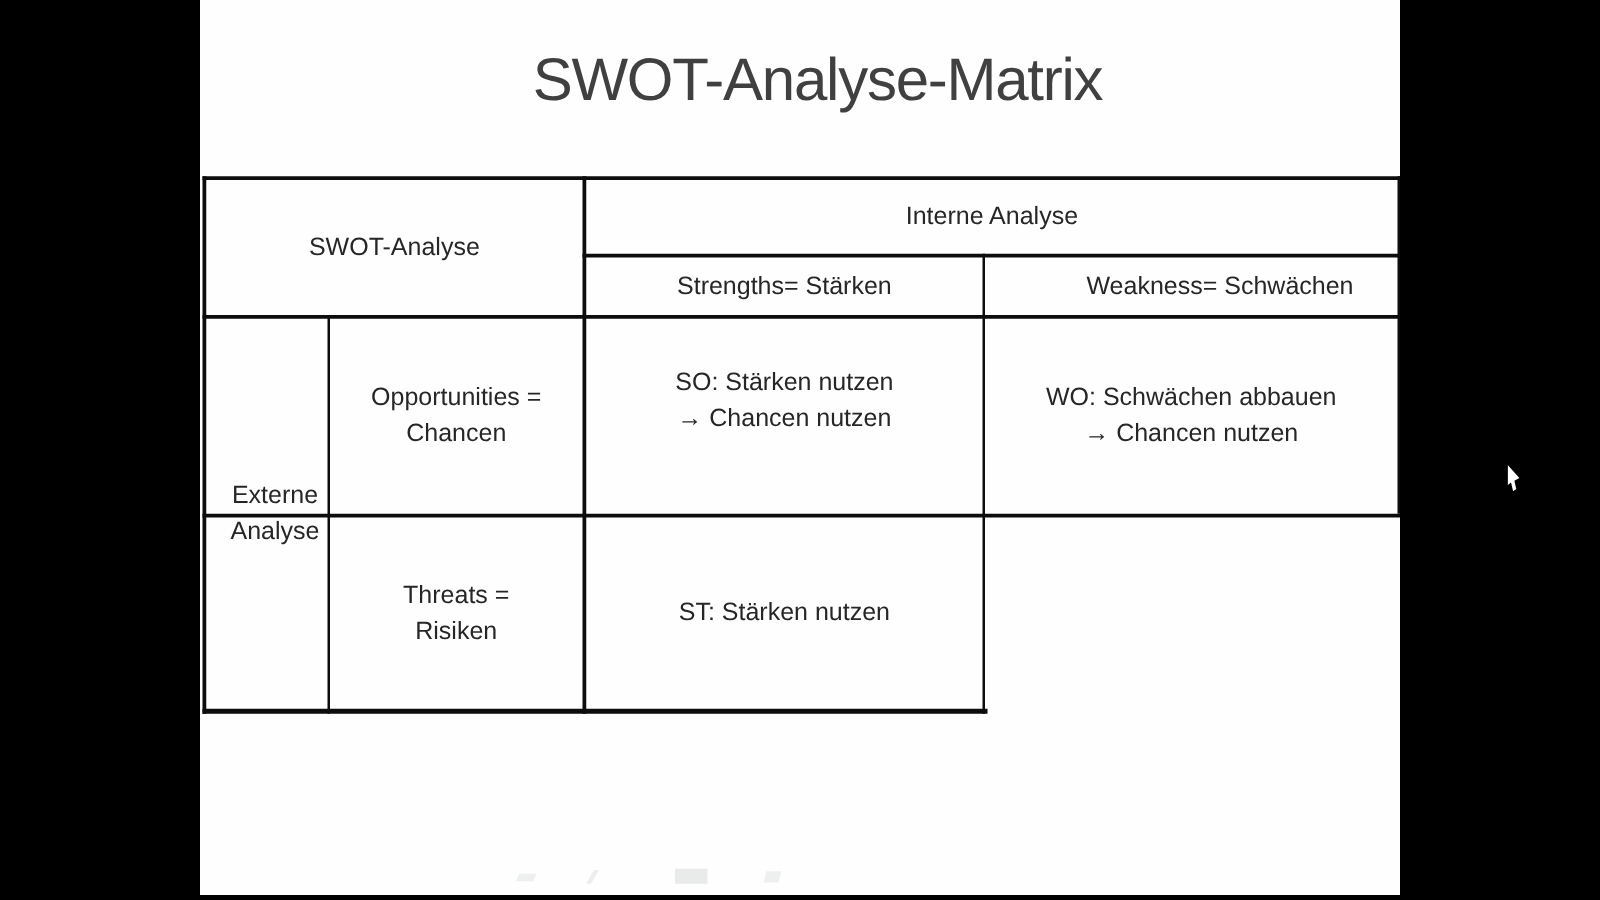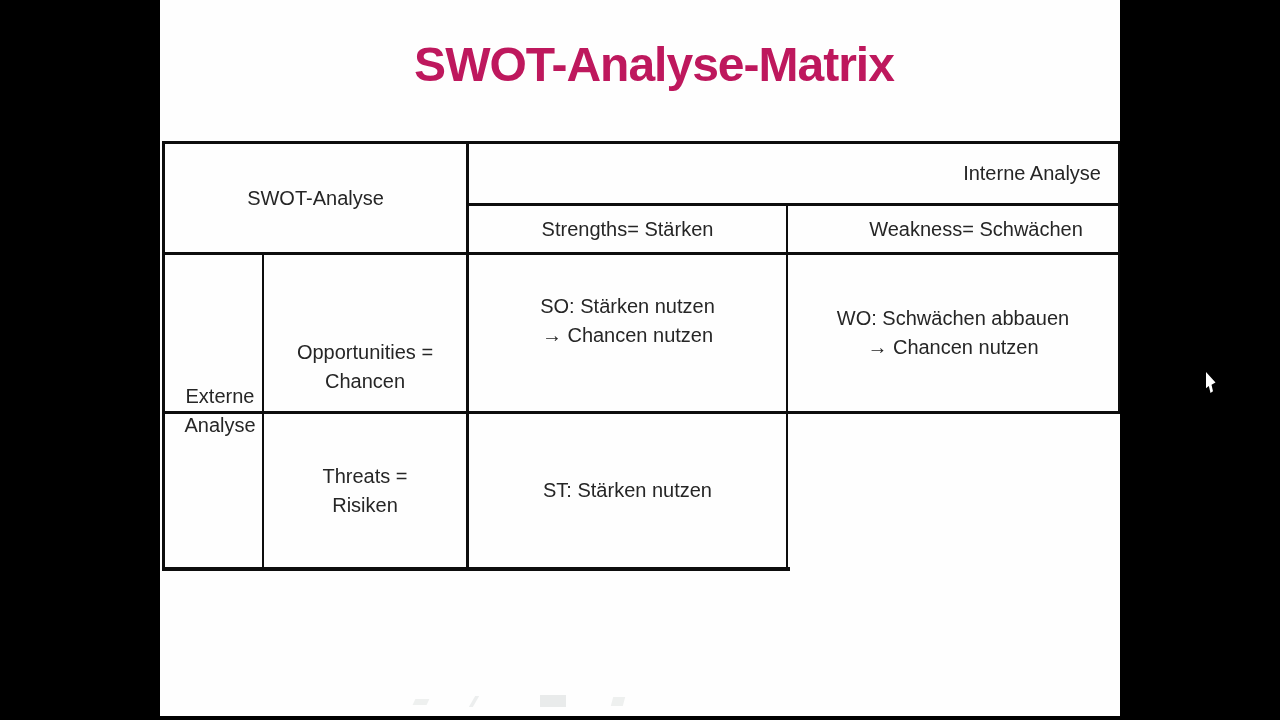--- a/index.html
+++ b/index.html
@@ -16,21 +16,21 @@
   .side-bar.left { left: 0; }
   .side-bar.right { left: 1120px; }
   .bottom-strip {
     position: absolute; left: 0; top: 716px; width: 1280px; height: 4px;
     background: #000;
   }
   .slide-title {
     position: absolute; left: 160px; top: 38px; width: 960px;
     padding-left: 28px;
     text-align: center;
-    font-size: 48px; font-weight: bold; color: #be185d;
+    font-size: 48px; font-weight: normal; color: #404040;
     letter-spacing: -1px;
     line-height: 54px;
   }
   .matrix {
     position: absolute; left: 162px; top: 141px; width: 958px; height: 430px;
   }
   .gridline { position: absolute; background: #0d0d0d; }
   
   .h-top        { left: 0;     top: 0;     width: 958px; height: 3px; }
   .h-under-interne { left: 304px; top: 62px;  width: 654px; height: 3px; }
@@ -45,25 +45,25 @@
   .v-right      { left: 956px; top: 0;     width: 2px; height: 270px; }
 
   .cell {
     position: absolute;
     display: flex; flex-direction: column;
     align-items: center; justify-content: center;
     text-align: center;
     font-size: 20px; line-height: 29px; color: #262626;
   }
   .cell-corner   { left: 3px;   top: 3px;   width: 301px; height: 108px; }
-  .cell-interne  { left: 290px; top: 3px;   width: 649px; height: 59px; align-items: flex-end; }
+  .cell-interne  { left: 307px; top: 3px;   width: 649px; height: 59px; }
   .cell-strengths{ left: 307px; top: 65px;  width: 317px; height: 46px; }
   .cell-weakness { left: 626px; top: 65px;  width: 330px; height: 46px; padding-left: 46px; }
   .cell-externe  { left: 3px;   top: 114px; width: 110px;  height: 312px; }
-  .cell-opportunities { left: 102px; top: 114px; width: 202px; height: 156px; margin-top: 34px; }
+  .cell-opportunities { left: 102px; top: 114px; width: 202px; height: 156px; }
   .cell-so       { left: 307px; top: 102px; width: 317px; height: 156px; }
   .cell-wo       { left: 626px; top: 114px; width: 330px; height: 156px; }
   .cell-threats  { left: 102px; top: 273px; width: 202px; height: 153px; border-radius: 22px; }
   .cell-st       { left: 307px; top: 273px; width: 317px; height: 153px; }
   .cell-wt       { left: 626px; top: 273px; width: 332px; height: 157px; }
 
   .cursor-artifact {
     position: absolute; left: 1206px; top: 371px; width: 10px; height: 22px;
     background: #fff;
     clip-path: polygon(0 4%, 95% 52%, 55% 62%, 70% 92%, 45% 100%, 28% 68%, 0 78%);

